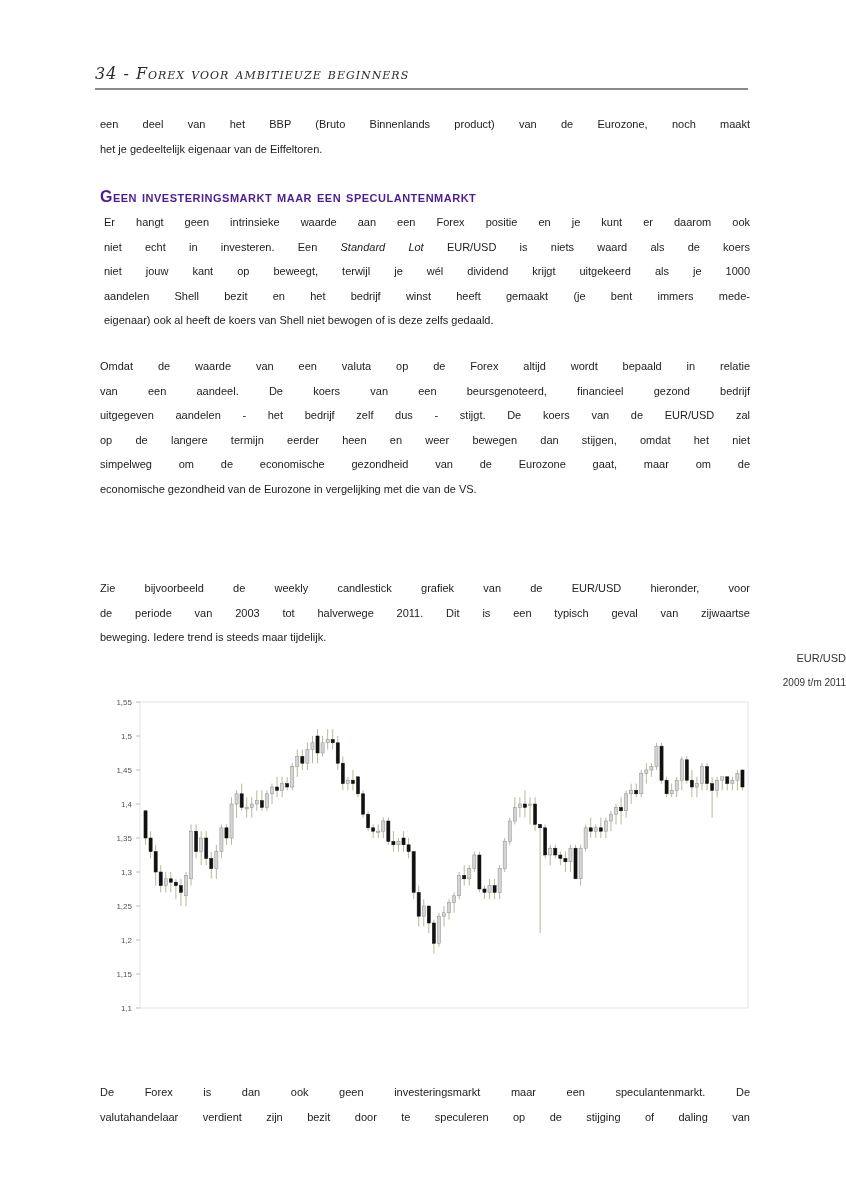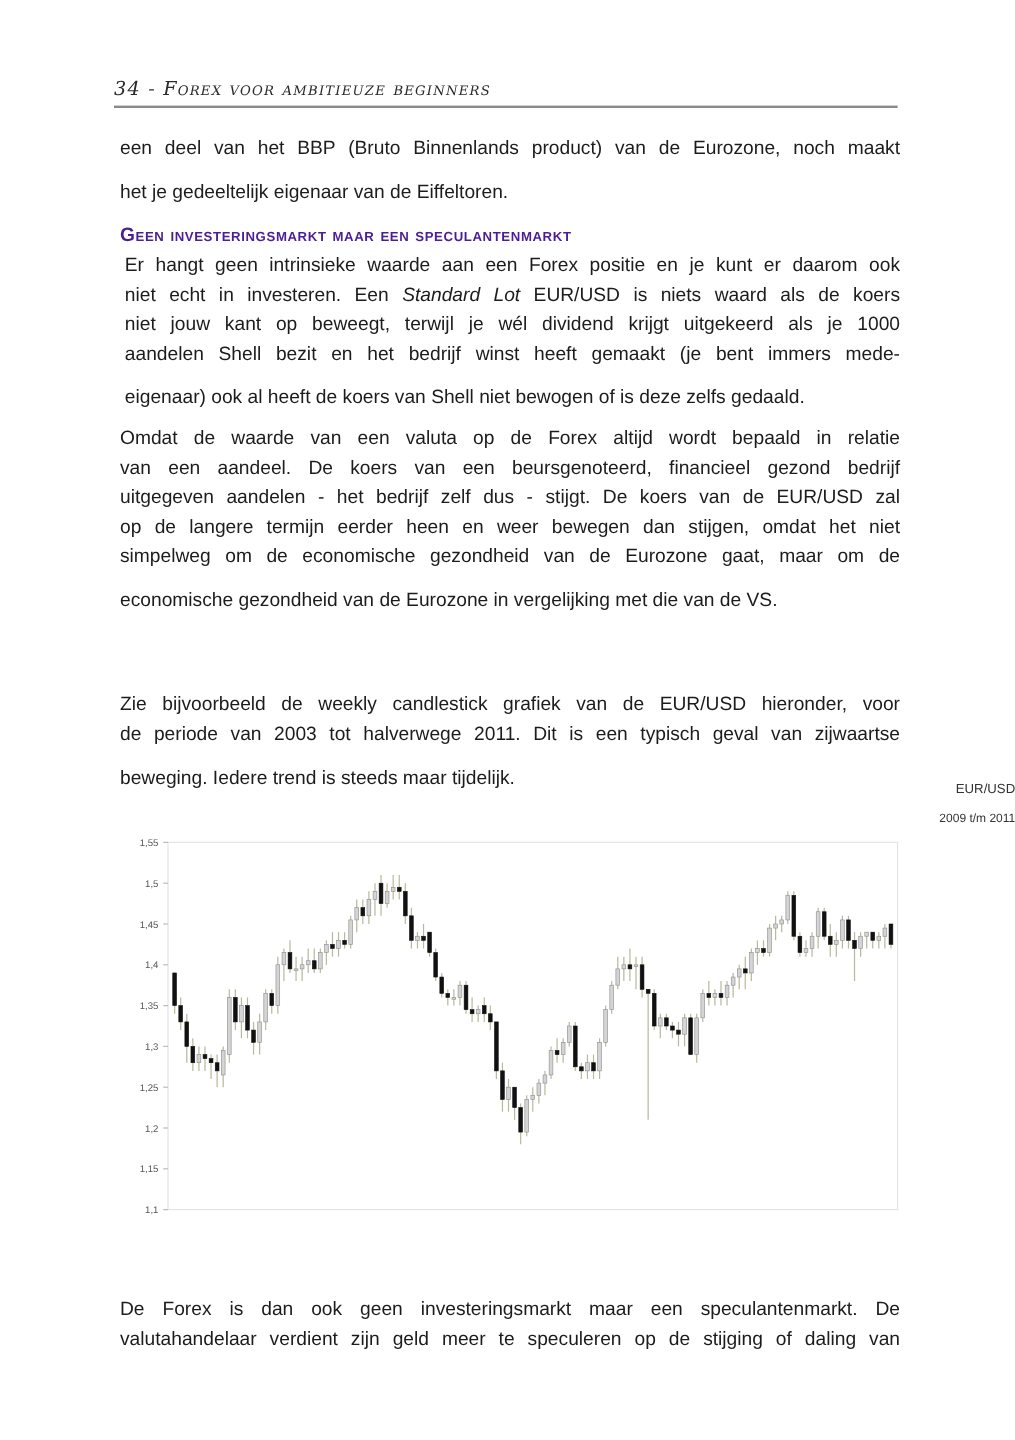--- a/index.html
+++ b/index.html
@@ -1,23 +1,23 @@
 <!DOCTYPE html>
 <html><head>
   <meta charset="utf-8">
   <style>
     html, body { margin: 0; padding: 0; background: #ffffff; }
     body { width: 846px; height: 1200px; position: relative; overflow: hidden; font-family: "DejaVu Sans", sans-serif; color: #1a1a1a; }
     .page { position: absolute; left: 0; top: 0; width: 846px; height: 1200px; }
     .running-head { position: absolute; left: 95px; top: 64px; width: 653px; height: 24px; border-bottom: 2px solid #8a8a8a; font-family: "DejaVu Serif", serif; font-style: italic; font-size: 16px; letter-spacing: 1px; color: #2a2a2a; }
     .running-head .num { font-variant: normal; }
     .running-head .title { font-variant: small-caps; }
-    .para { position: absolute; left: 100px; width: 650px; font-family: "Liberation Sans", sans-serif; font-size: 16px; line-height: 24.6px; color: #1c1c1c; text-align: justify; }
+    .para { position: absolute; left: 100px; width: 650px; font-family: "Liberation Sans", sans-serif; font-size: 11px; line-height: 24.6px; color: #1c1c1c; text-align: justify; }
     .para .line { display: block; white-space: nowrap; text-align: justify; text-align-last: justify; }
-    .para .line.last { text-align-last: left; margin-top: 12px; }
+    .para .line.last { text-align-last: left; }
     .heading { position: absolute; left: 100px; top: 188px; font-family: "Liberation Sans", sans-serif; font-weight: bold; font-size: 16px; font-variant: small-caps; letter-spacing: 0.5px; color: #4c1d95; }
     .chart-title { position: absolute; left: 0; width: 846px; text-align: right; font-family: "Liberation Sans", sans-serif; color: #333; }
     .chart-title.main { top: 652px; font-size: 11px; left: 0; }
     .chart-title.sub { top: 677px; font-size: 10px; }
     .chart { position: absolute; left: 90px; top: 690px; width: 670px; height: 330px; }
     .chart svg { display: block; }
     .ytick { font-family: "Liberation Sans", sans-serif; font-size: 8px; fill: #555; }
   </style>
 </head>
 <body>
@@ -320,16 +320,16 @@
         <rect x="640.7847058823529" y="90.19999999999999" width="3.136470588235294" height="3.400000000000091" fill="#d4d4d4" stroke="#8c8c8c" stroke-width="0.5"></rect>
         <line x1="647.4117647058823" y1="80.00000000000006" x2="647.4117647058823" y2="100.40000000000009" stroke="#b8b89a" stroke-width="1"></line>
         <rect x="645.8435294117646" y="83.39999999999998" width="3.136470588235294" height="6.800000000000011" fill="#d4d4d4" stroke="#8c8c8c" stroke-width="0.5"></rect>
         <line x1="652.4705882352941" y1="80.00000000000006" x2="652.4705882352941" y2="100.40000000000009" stroke="#b8b89a" stroke-width="1"></line>
         <rect x="650.9023529411764" y="80.00000000000006" width="3.136470588235294" height="16.999999999999943" fill="#111111" stroke="#111111" stroke-width="0.5"></rect>
       </svg>
   </div>
 
   <div class="para" style="top:1080px;">
     <span class="line">De Forex is dan ook geen investeringsmarkt maar een speculantenmarkt. De</span>
-    <span class="line">valutahandelaar verdient zijn geld meer te speculeren op de stijging of daling van</span>
+    <span class="line">valutahandelaar verdient zijn bezit door te speculeren op de stijging of daling van</span>
   </div>
 
 </div>
 
 </body></html>

